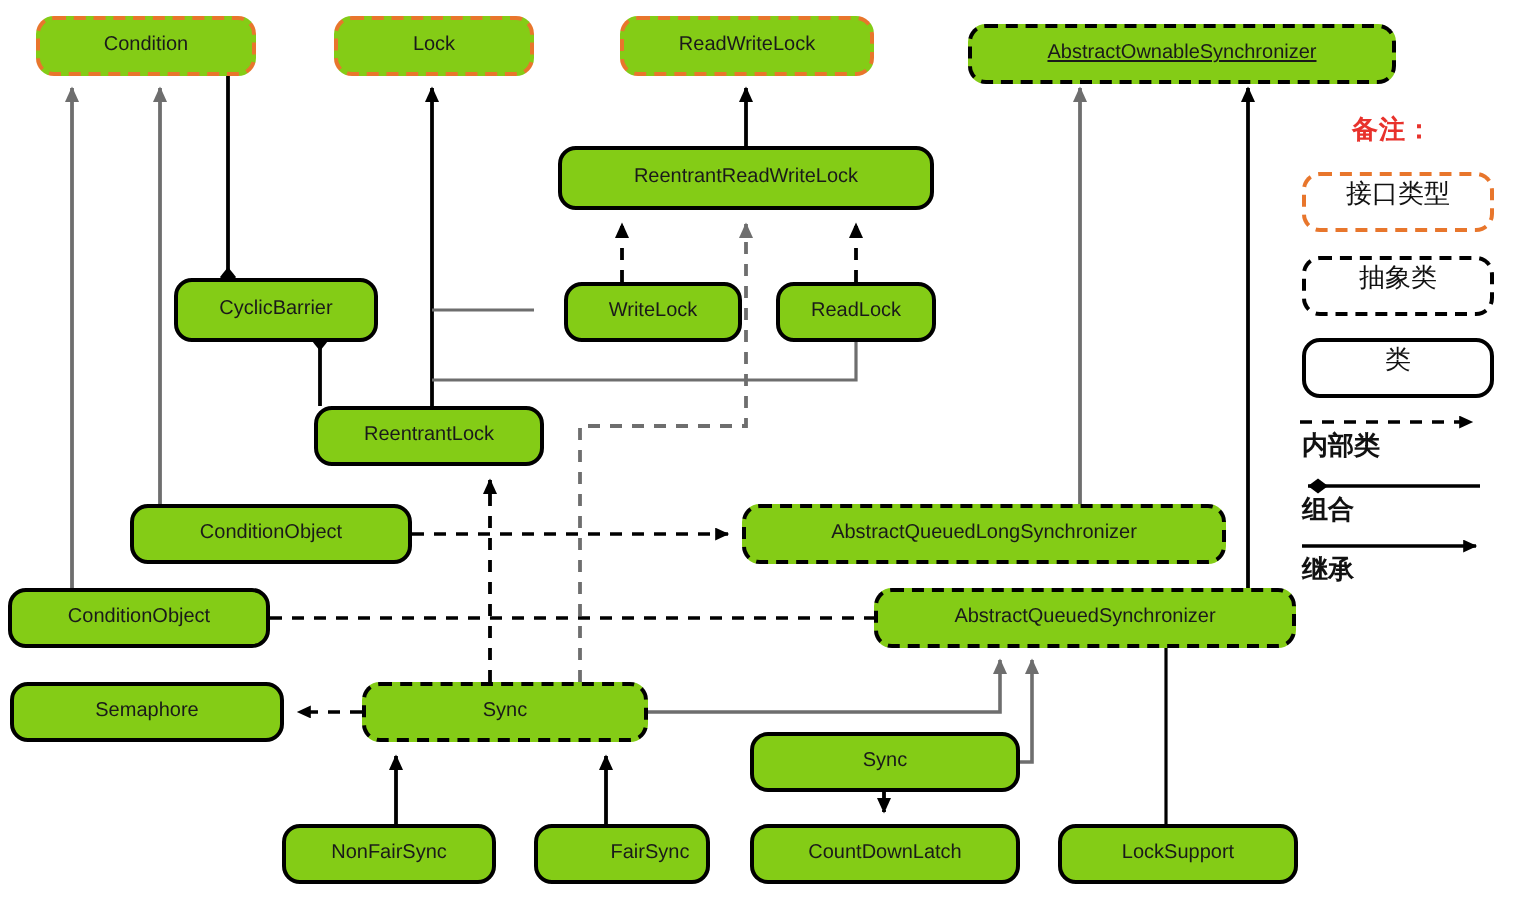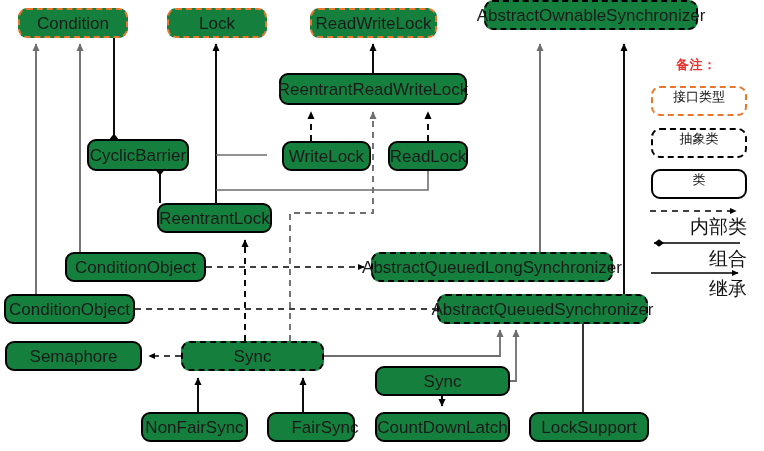--- a/index.html
+++ b/index.html
@@ -1,27 +1,27 @@
 <!DOCTYPE html>
 <html><head>
 <meta charset="utf-8">
 <style>
   html,body{margin:0;padding:0;background:#ffffff;}
   body{font-family:"Liberation Sans","DejaVu Sans",sans-serif;}
   #diagram-root{position:relative;width:764px;height:451px;background:#fff;overflow:hidden;}
   svg{position:absolute;top:0;left:0;width:764px;height:451px;}
   .nodebox{position:absolute;box-sizing:border-box;display:flex;align-items:center;justify-content:center;
-           background:#15803d;border-radius:9px;font-size:17px;color:#1a1a1a;white-space:nowrap;line-height:1;}
+           background:#84cc16;border-radius:9px;font-size:10px;color:#1a1a1a;white-space:nowrap;line-height:1;}
   .klass{border:2.4px solid #000;}
   .abstract{border:2.4px dashed #000;}
   .iface{border:2.4px dashed #e8762c;}
   .legend-title{position:absolute;color:#e8322c;font-size:13px;font-weight:bold;letter-spacing:.5px;}
   .legend-box{position:absolute;box-sizing:border-box;display:flex;align-items:flex-start;justify-content:center;
               background:#fff;border-radius:9px;font-size:13px;color:#111;}
-  .legend-label{position:absolute;font-size:19px;color:#111;text-align:right;}
+  .legend-label{position:absolute;font-size:13px;color:#111;text-align:left;font-weight:bold;}
 </style>
 </head>
 <body>
 
 <div id="diagram-root">
 
   <svg viewBox="0 0 764 451">
     <defs>
       <marker id="ar-blk" markerWidth="9" markerHeight="9" refX="7.2" refY="3.6" orient="auto" markerUnits="userSpaceOnUse">
         <path d="M0,0 L8,3.6 L0,7.2 Z" fill="#000"></path>
@@ -145,21 +145,21 @@
 
   <div class="nodebox iface" style="left:18px;top:8px;width:110px;height:30px;">
       <span>Condition</span>
     </div>
   <div class="nodebox iface" style="left:167px;top:8px;width:100px;height:30px;">
       <span>Lock</span>
     </div>
   <div class="nodebox iface" style="left:310px;top:8px;width:127px;height:30px;">
       <span>ReadWriteLock</span>
     </div>
-  <div class="nodebox abstract" style="left:484px;top:0;width:214px;height:30px;">
+  <div class="nodebox abstract" style="left:484px;top:12px;width:214px;height:30px;text-decoration:underline;">
       <span>AbstractOwnableSynchronizer</span>
     </div>
 
   <div class="nodebox klass" style="left:279px;top:73px;width:188px;height:32px;">
       <span>ReentrantReadWriteLock</span>
     </div>
 
   <div class="nodebox klass" style="left:87px;top:139px;width:102px;height:32px;">
       <span>CyclicBarrier</span>
     </div>

